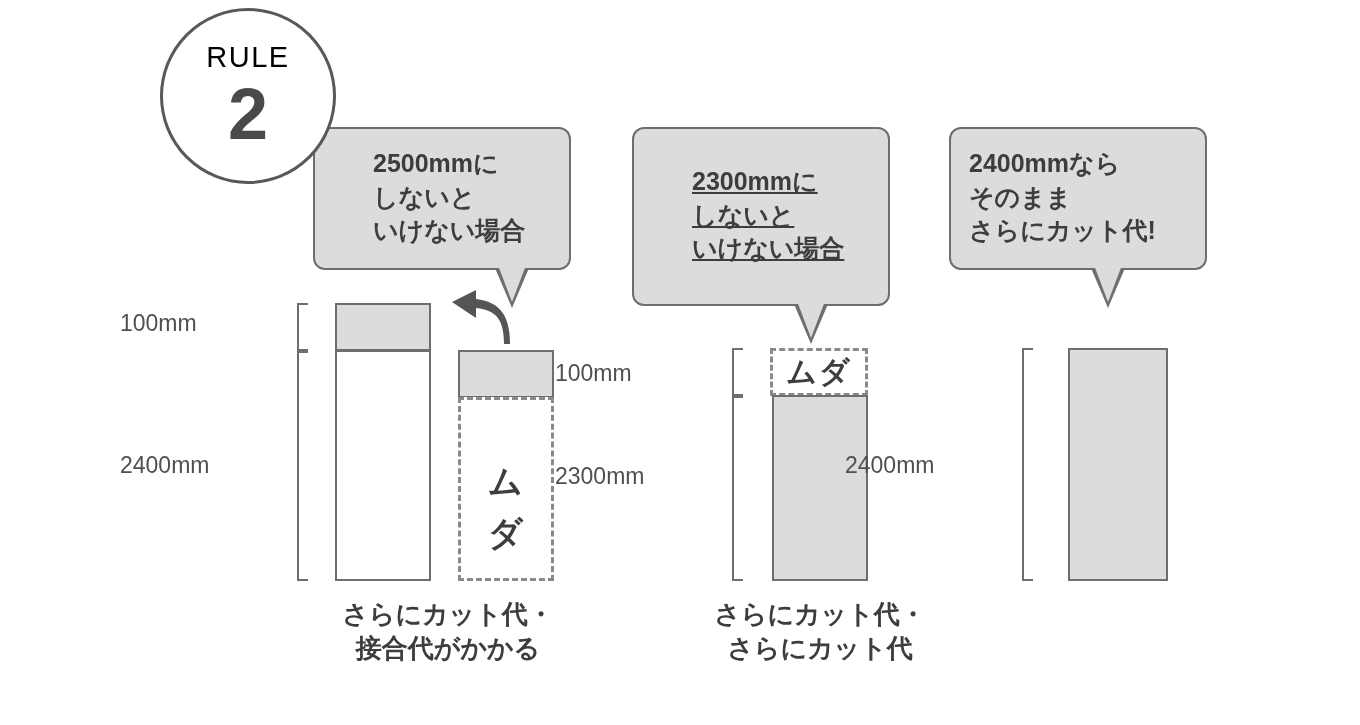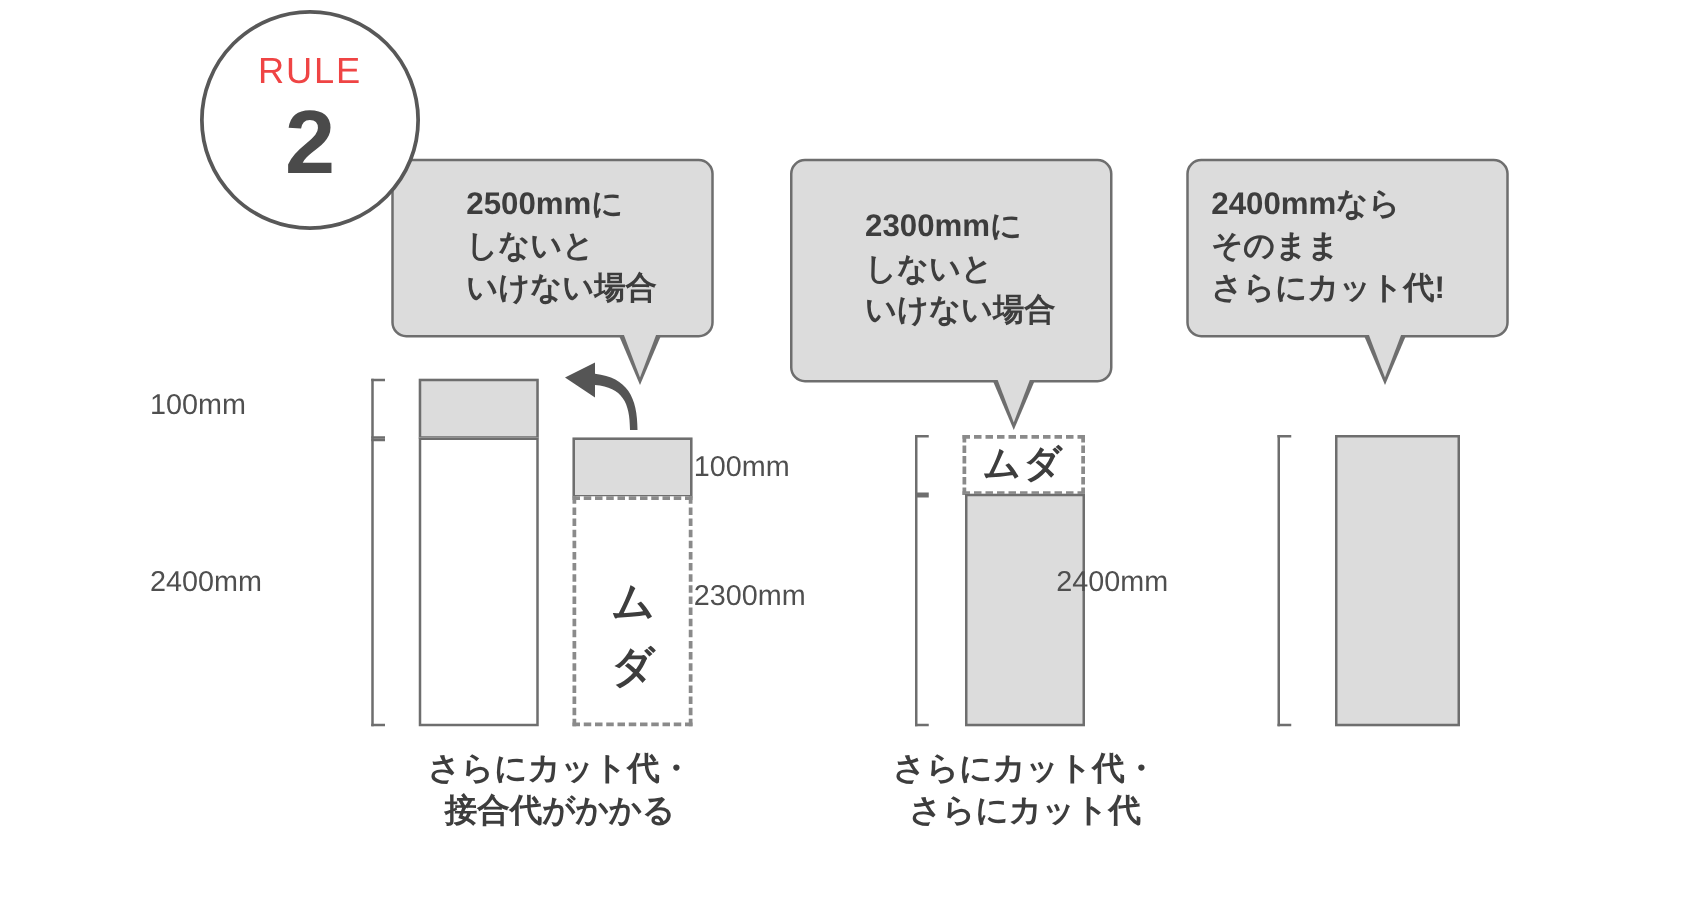--- a/index.html
+++ b/index.html
@@ -30,21 +30,21 @@
     box-sizing: border-box;
     display: flex;
     flex-direction: column;
     align-items: center;
     justify-content: center;
     z-index: 5;
   }
   .rule-badge .rule-word {
     font-size: 29px;
     letter-spacing: 1.5px;
-    color: #ef4444;
+    color: #000000;
     font-weight: 400;
     line-height: 1;
     margin-bottom: 2px;
   }
   .rule-badge .rule-num {
     font-size: 72px;
     font-weight: 700;
     color: #4a4a4a;
     line-height: 1;
     margin-top: 4px;
@@ -166,21 +166,21 @@
 </div>
 
 <div class="bubble lead" style="left:313px; top:127px; width:258px; height:143px;">
   <div class="line">2500mmに</div>
   <div class="line">しないと</div>
   <div class="line">いけない場合</div>
   <span class="tail" style="left:180px;"></span>
   <span class="tail-fill" style="left:183px;"></span>
 </div>
 
-<div class="bubble lead" style="left:632px; top:127px; width:258px; height:179px;">
+<div class="bubble lead" style="left:632px; top:127px; width:258px; height:179px;text-decoration:underline;">
   <div class="line">2300mmに</div>
   <div class="line">しないと</div>
   <div class="line">いけない場合</div>
   <span class="tail" style="left:160px;"></span>
   <span class="tail-fill" style="left:163px;"></span>
 </div>
 
 <div class="bubble center" style="left:949px; top:127px; width:258px; height:143px;">
   <div class="line">2400mmなら</div>
   <div class="line">そのまま</div>

